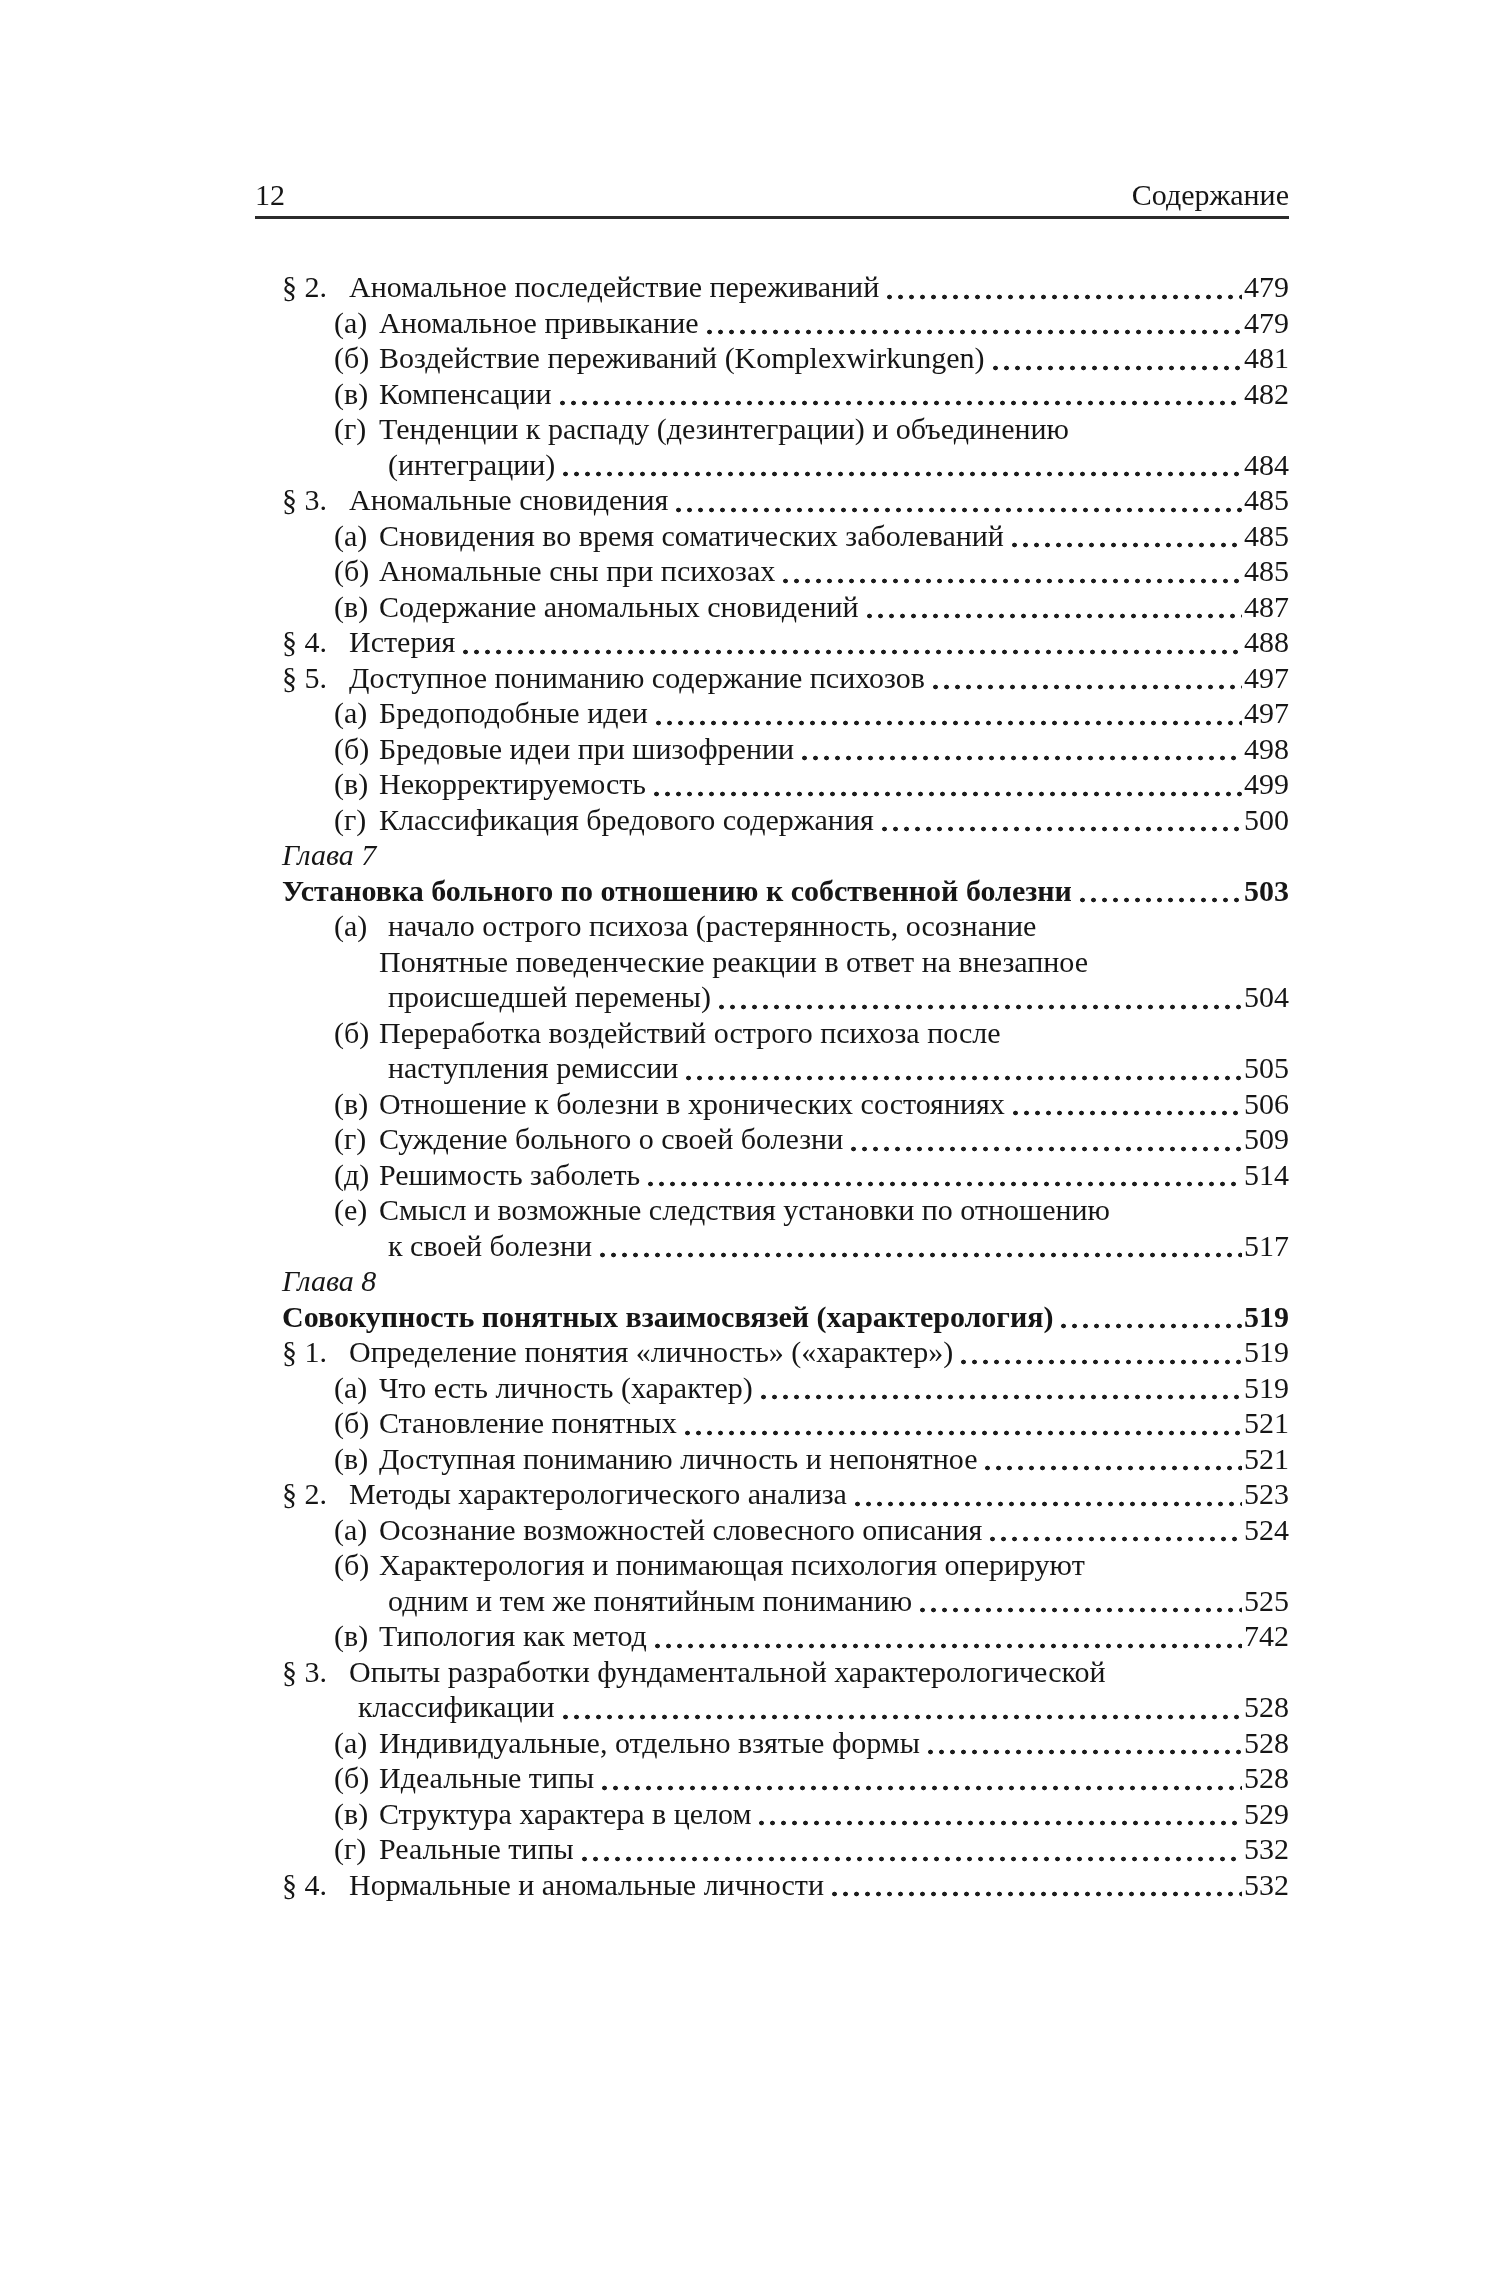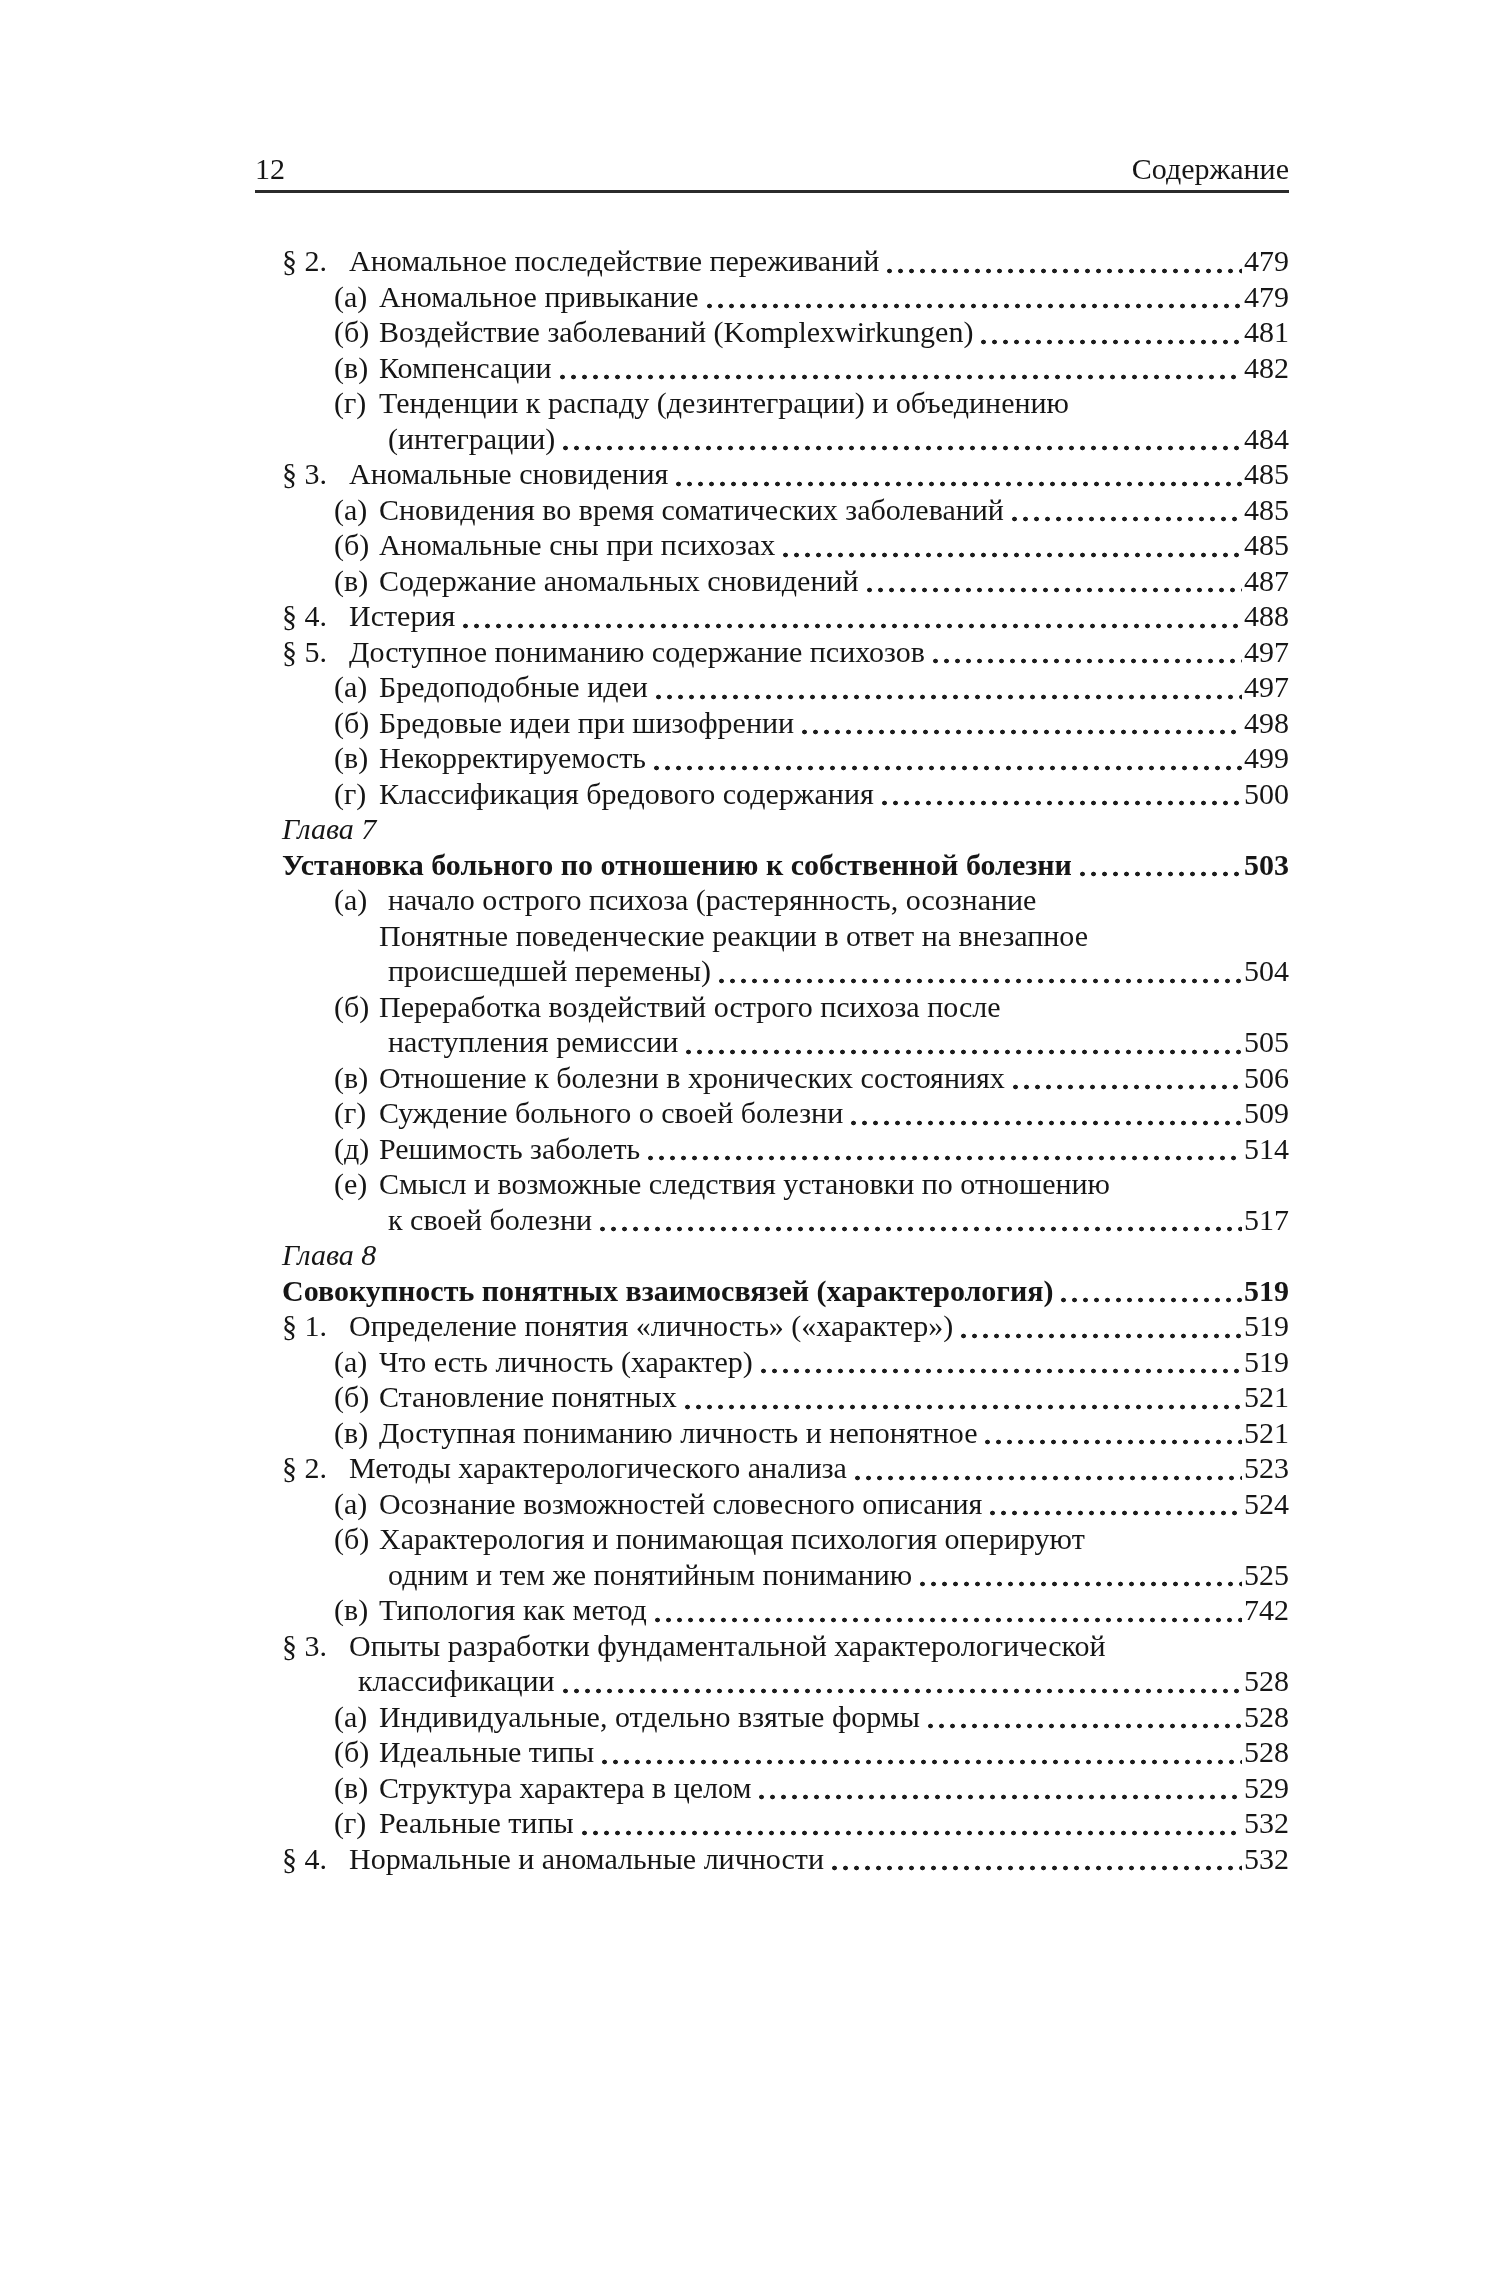--- a/index.html
+++ b/index.html
@@ -8,21 +8,21 @@
     width: 1500px;
     height: 2276px;
     background: #ffffff;
     overflow: hidden;
     font-family: "Liberation Serif", "DejaVu Serif", serif;
     color: #161616;
   }
   .sheet {
     position: absolute;
     left: 255px;
-    top: 152px;
+    top: 178px;
     width: 1034px;
   }
   .header {
     display: flex;
     justify-content: space-between;
     align-items: baseline;
     font-size: 30px;
     line-height: 34px;
   }
   .rule {
@@ -88,21 +88,21 @@
               <span class="txt">Аномальное привыкание</span>
               <span class="leader"></span>
               <span class="pagenum">479</span>
             </div>
           </div>
         </div>
         <div class="row sub">
           <span class="prefix">(б)</span>
           <div class="body">
             <div class="line last">
-              <span class="txt">Воздействие заболеваний (Komplexwirkungen)</span>
+              <span class="txt">Воздействие переживаний (Komplexwirkungen)</span>
               <span class="leader"></span>
               <span class="pagenum">481</span>
             </div>
           </div>
         </div>
         <div class="row sub">
           <span class="prefix">(в)</span>
           <div class="body">
             <div class="line last">
               <span class="txt">Компенсации</span>

